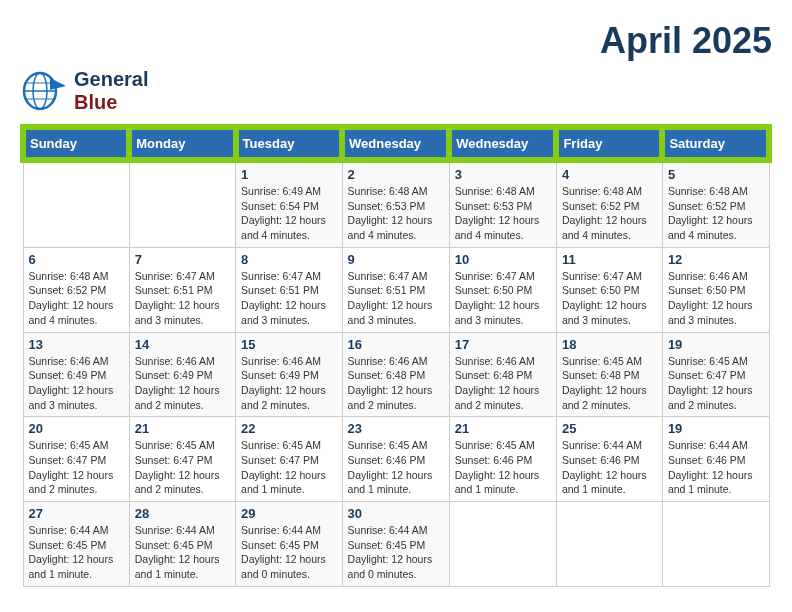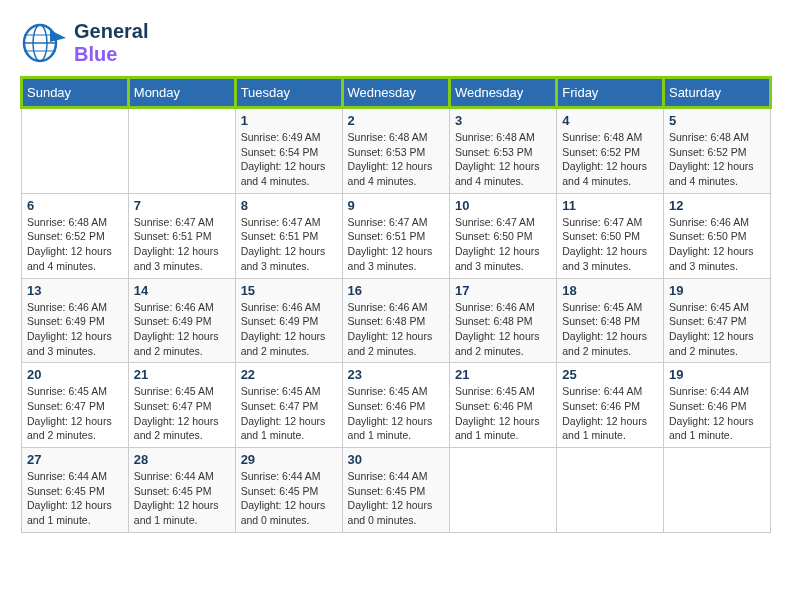--- a/index.html
+++ b/index.html
@@ -13,20 +13,21 @@
     .header {
       display: flex;
       justify-content: space-between;
       align-items: flex-start;
       margin-bottom: 10px;
     }
     .logo {
       display: flex;
       flex-direction: column;
       align-items: flex-start;
+      margin-top: 48px;
     }
     .title-area {
       text-align: right;
     }
     .month-title {
       font-size: 36px;
       font-weight: bold;
       color: #1a3a5c;
     }
     .location {
@@ -37,22 +38,22 @@
       width: 100%;
       border-collapse: collapse;
       font-size: 11px;
     }
     .calendar thead th {
       background-color: #2b6cb0;
       color: #fff;
       padding: 6px 4px;
       text-align: left;
       font-size: 13px;
-      font-weight: normal;
-      border: 3px solid #84cc16;
+      font-weight: bold;
+      border: 6px solid #84cc16;
     }
     .calendar tbody td {
       border: 1px solid #ccc;
       vertical-align: top;
       padding: 4px 5px;
       width: 108px;
       min-height: 80px;
       background: #fff;
     }
     .calendar tbody tr:nth-child(odd) td {
@@ -87,25 +88,26 @@
           <ellipse cx="20" cy="21" rx="7" ry="18" fill="none" stroke="#1a6fbd" stroke-width="1.5"></ellipse>
           <line x1="4" y1="21" x2="36" y2="21" stroke="#1a6fbd" stroke-width="1.5"></line>
           <line x1="4" y1="13" x2="36" y2="13" stroke="#1a6fbd" stroke-width="1"></line>
           <line x1="4" y1="29" x2="36" y2="29" stroke="#1a6fbd" stroke-width="1"></line>
 
           <polygon points="30,8 46,16 30,20" fill="#1a6fbd"></polygon>
         </svg>
       </div>
       <div>
         <div style="font-size:20px;font-weight:bold;color:#1a3a5c;line-height:1.15;">General</div>
-        <div style="font-size:20px;font-weight:bold;color:#8b5cf6;line-height:1.15;">Blue</div>
+        <div style="font-size:20px;font-weight:bold;color:#7f1d1d;line-height:1.15;">Blue</div>
       </div>
     </div>
   </div>
   <div class="title-area">
+    <div class="month-title">April 2025</div>
   </div>
 </div>
 
 <table class="calendar">
   <thead>
     <tr>
 
     <th>Sunday</th>
         <th>Monday</th>
         <th>Tuesday</th>

